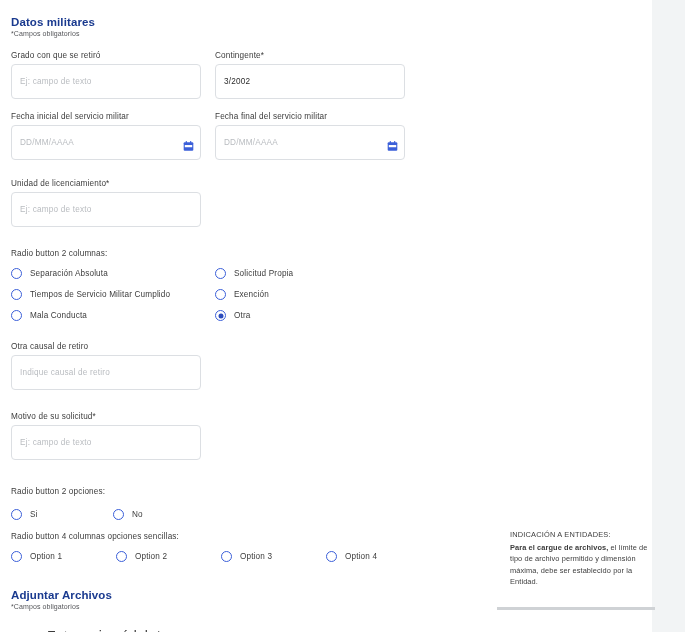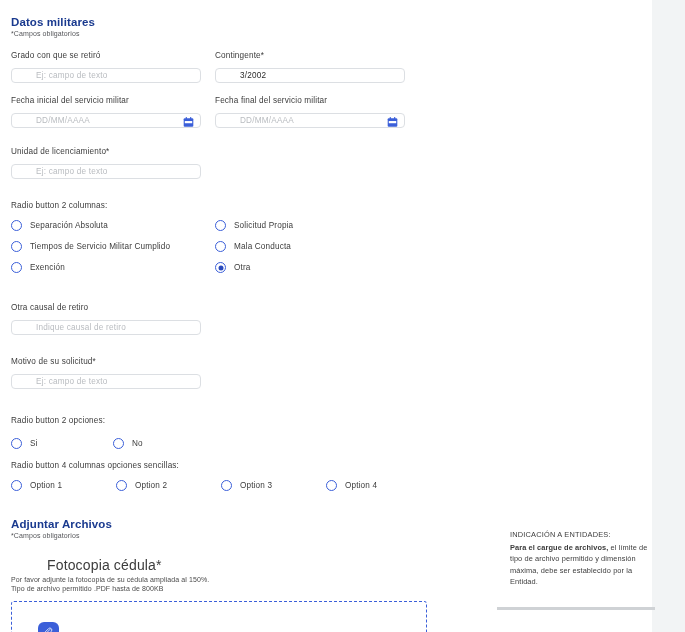--- a/index.html
+++ b/index.html
@@ -43,28 +43,28 @@
   label.fl {
     display: block;
     font-size: 8.2px;
     color: #3c3c3c;
     margin-bottom: 4px;
     letter-spacing: .15px;
   }
   .input-wrap { position: relative; }
   input.txt {
     width: 100%;
-    height: 15px;
+    height: 35px;
     border: 1px solid #dcdfe3;
     border-radius: 4px;
     background: #fff;
     font-family: inherit;
     font-size: 8.2px;
     color: #2b2b2b;
-    padding: 0 24px;
+    padding: 0 8px;
     outline: none;
     letter-spacing: .2px;
   }
   input.txt::placeholder { color: #b9bcc0; }
   input.txt.has-val { color: #2b2b2b; }
 
   .cal-icon {
     position: absolute; right: 7px; top: 50%;
     transform: translateY(-50%);
     width: 11px; height: 11px;
@@ -215,34 +215,34 @@
         <div class="radio-item">
           <span class="radio"></span>
           <span class="radio-label">Solicitud Propia</span>
         </div>
         <div class="radio-item">
           <span class="radio"></span>
           <span class="radio-label">Tiempos de Servicio Militar Cumplido</span>
         </div>
         <div class="radio-item">
           <span class="radio"></span>
+          <span class="radio-label">Exención</span>
+        </div>
+        <div class="radio-item">
+          <span class="radio"></span>
           <span class="radio-label">Mala Conducta</span>
-        </div>
-        <div class="radio-item">
-          <span class="radio"></span>
-          <span class="radio-label">Exención</span>
         </div>
         <div class="radio-item">
           <span class="radio checked"></span>
           <span class="radio-label">Otra</span>
         </div>
       </div>
     </div>
 
-    <div class="row" style="margin-top:30px;align-items:flex-end;">
+    <div class="row" style="margin-top:21px;align-items:flex-end;">
       <div class="field">
         <label class="fl">Otra causal de retiro</label>
         <div class="input-wrap">
           <input class="txt" type="text" placeholder="Indique causal de retiro" style="">
         </div>
       </div>
     </div>
 
     <div class="row" style="margin-top:9px;flex-direction:column;">
       <div class="field">

